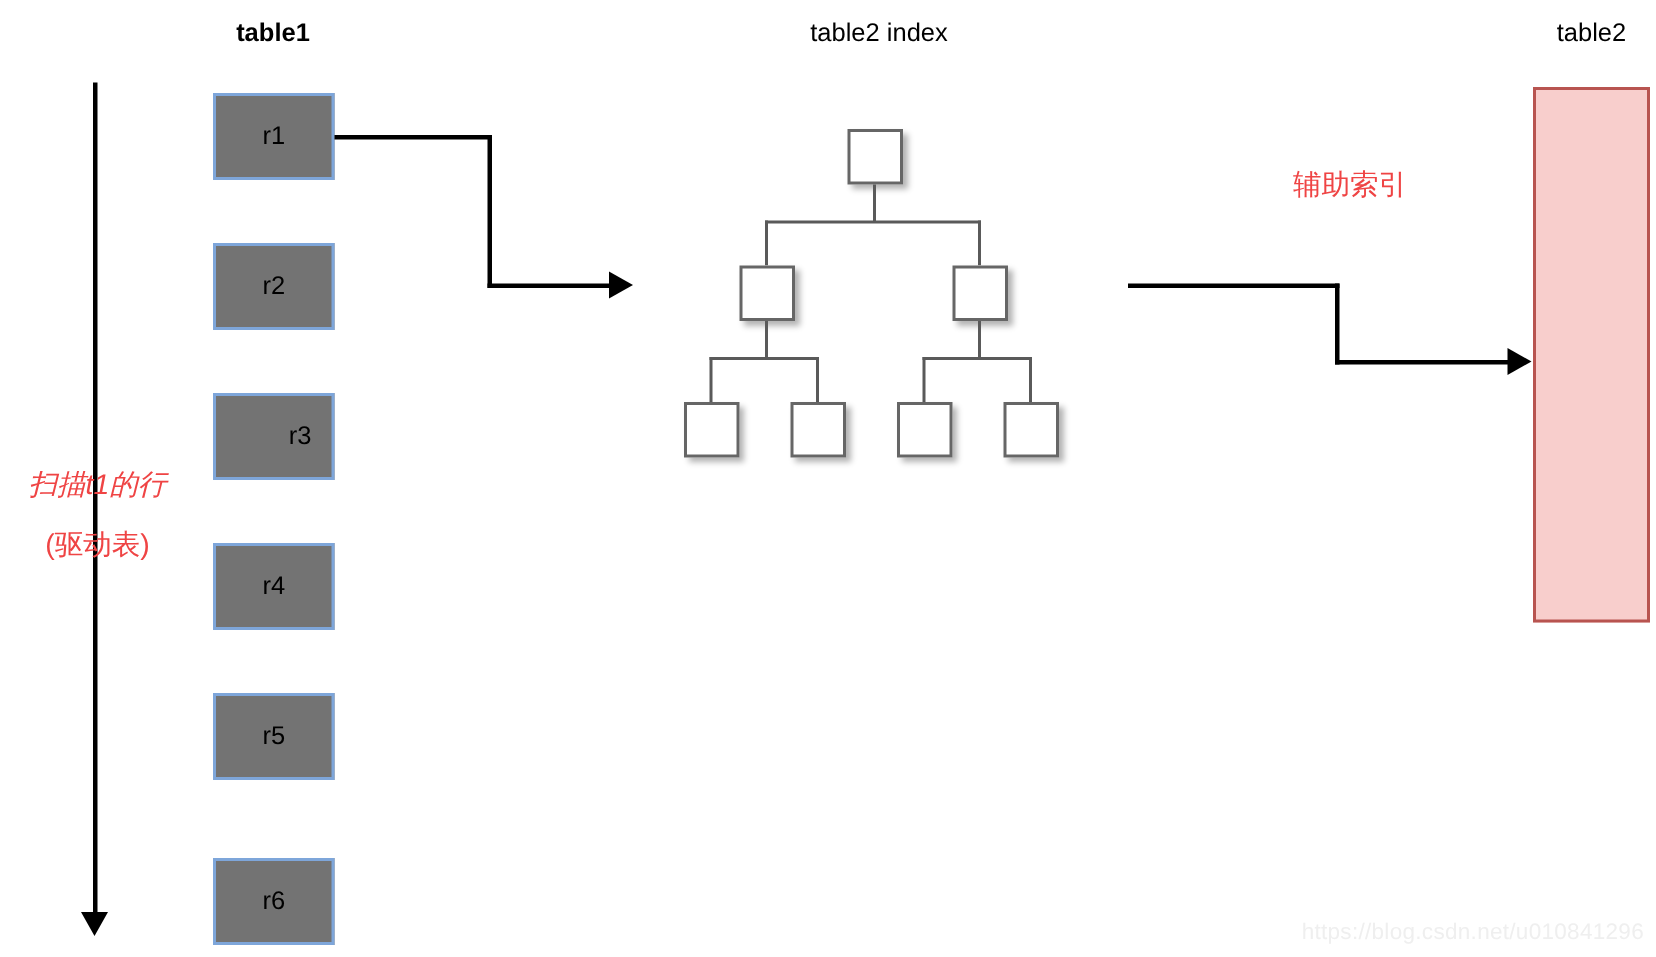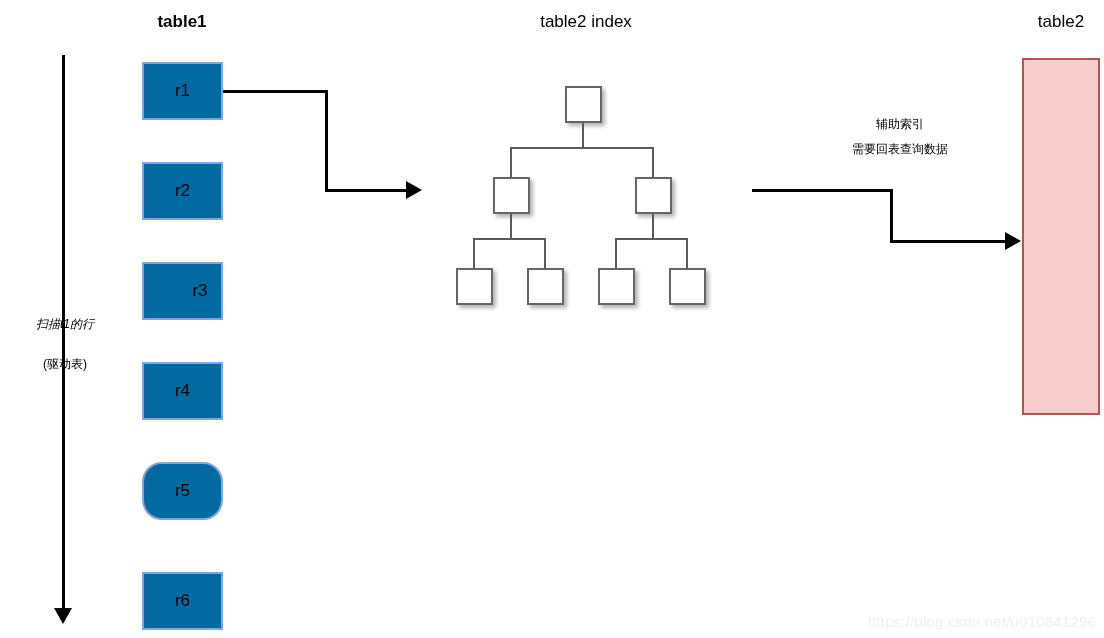--- a/index.html
+++ b/index.html
@@ -29,21 +29,21 @@
     white-space: nowrap;
   }
 
   
   .row-box {
     position: absolute;
     left: 142px;
     width: 81px;
     height: 58px;
     box-sizing: border-box;
-    background: #0369a1;
+    background: #737373;
     border: 2px solid #7ea6da;
     display: flex;
     align-items: center;
     justify-content: center;
     font-size: 17px;
     color: #000;
   }
 
   
   #table2-block {
@@ -93,23 +93,23 @@
     width: 0;
     height: 0;
     border-left: 9px solid transparent;
     border-right: 9px solid transparent;
     border-top: 16px solid #000000;
   }
 
   
   .annot {
     position: absolute;
-    font-size: 12px;
+    font-size: 19px;
     line-height: 24px;
-    color: #000000;
+    color: #ef4444;
     text-align: center;
     white-space: pre-line;
   }
 
   
   #watermark {
     position: absolute;
     right: 8px;
     bottom: 8px;
     font-size: 15px;
@@ -134,21 +134,21 @@
   </div>
   <div class="row-box" style="top:162px;">
     <span>r2</span>
   </div>
   <div class="row-box" style="top:262px;padding-left:35px;">
     <span>r3</span>
   </div>
   <div class="row-box" style="top:362px;text-align:center;">
     <span>r4</span>
   </div>
-  <div class="row-box" style="top:462px;border-radius:20px;">
+  <div class="row-box" style="top:462px;">
     <span>r5</span>
   </div>
   <div class="row-box" style="top:572px;">
     <span>r6</span>
   </div>
 
   <div class="conn v" style="left:62px; top:55px; height:565px;"></div>
   <div class="arrow-down" style="left:54px; top:608px;"></div>
 
   <div class="annot" style="left:0px; top:312px; width:130px;font-style:italic;">扫描t1的行</div>
@@ -187,19 +187,18 @@
   <div class="tree-node" style="left:527px; top:268px; width:37px; height:37px;"></div>
   <div class="tree-node" style="left:598px; top:268px; width:37px; height:37px;"></div>
   <div class="tree-node" style="left:669px; top:268px; width:37px; height:37px;"></div>
 
   <div class="conn h" style="left:752px; top:189px; width:141px;"></div>
   <div class="conn v" style="left:890px; top:189px; height:54px;"></div>
   <div class="conn h" style="left:890px; top:240px; width:117px;"></div>
   <div class="arrow-right" style="left:1005px; top:232px;"></div>
 
   <div class="annot" style="left:795px; top:112px; width:210px;">辅助索引</div>
-  <div class="annot" style="left:795px; top:137px; width:210px;">需要回表查询数据</div>
 
   <div id="table2-block"></div>
 
   <div id="watermark">https://blog.csdn.net/u010841296</div>
 
 </div>
 
 </body></html>

